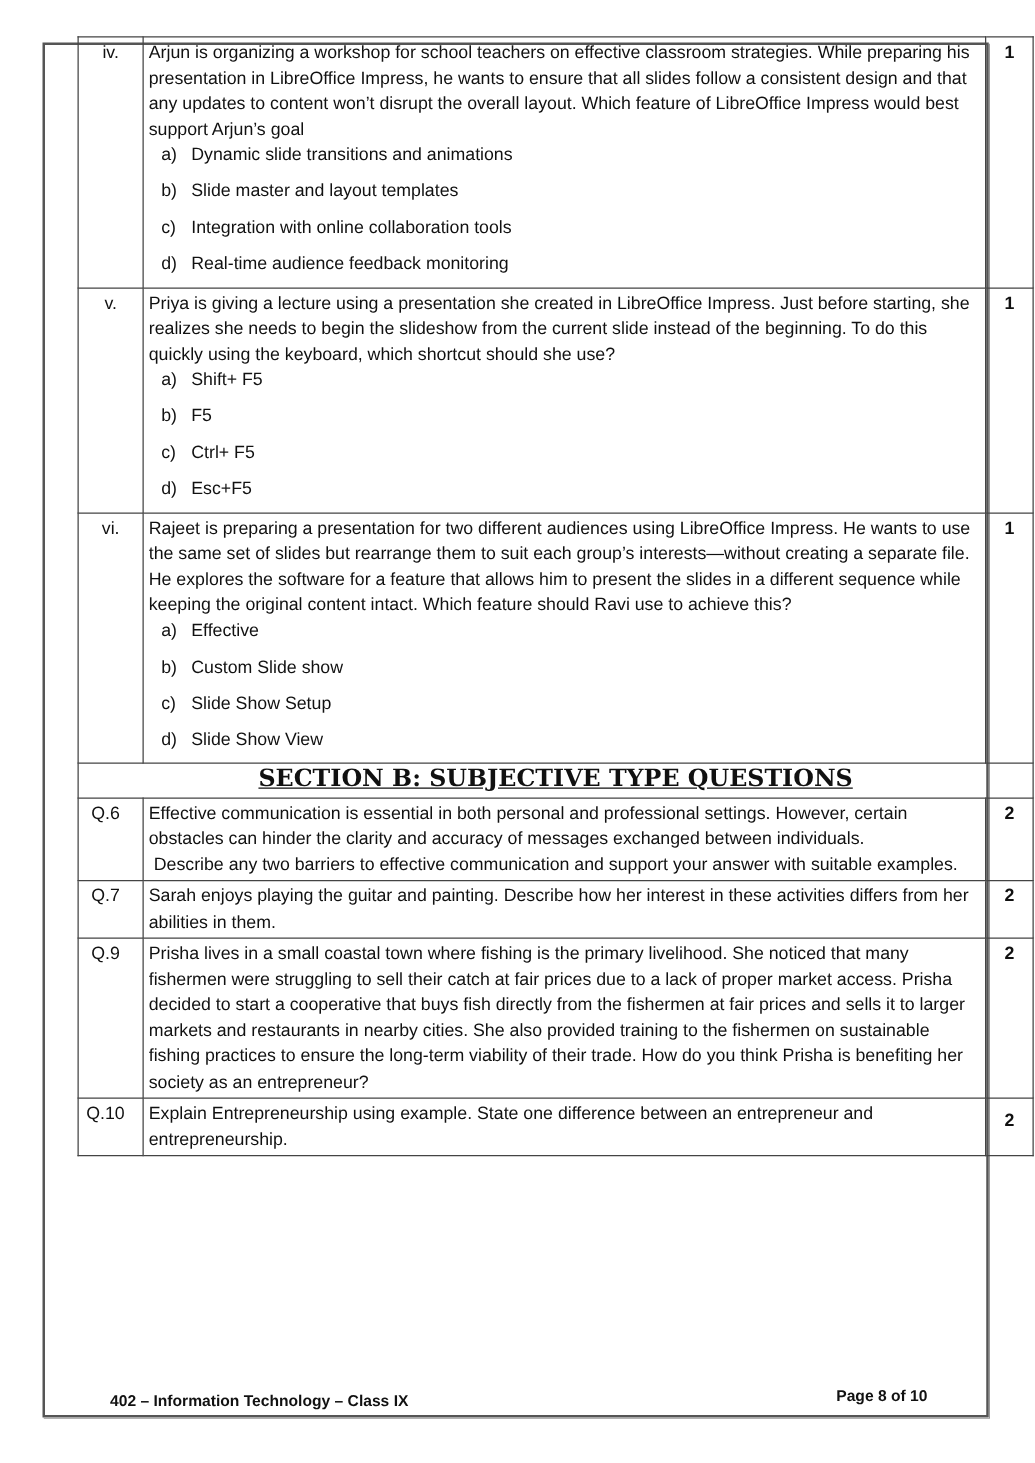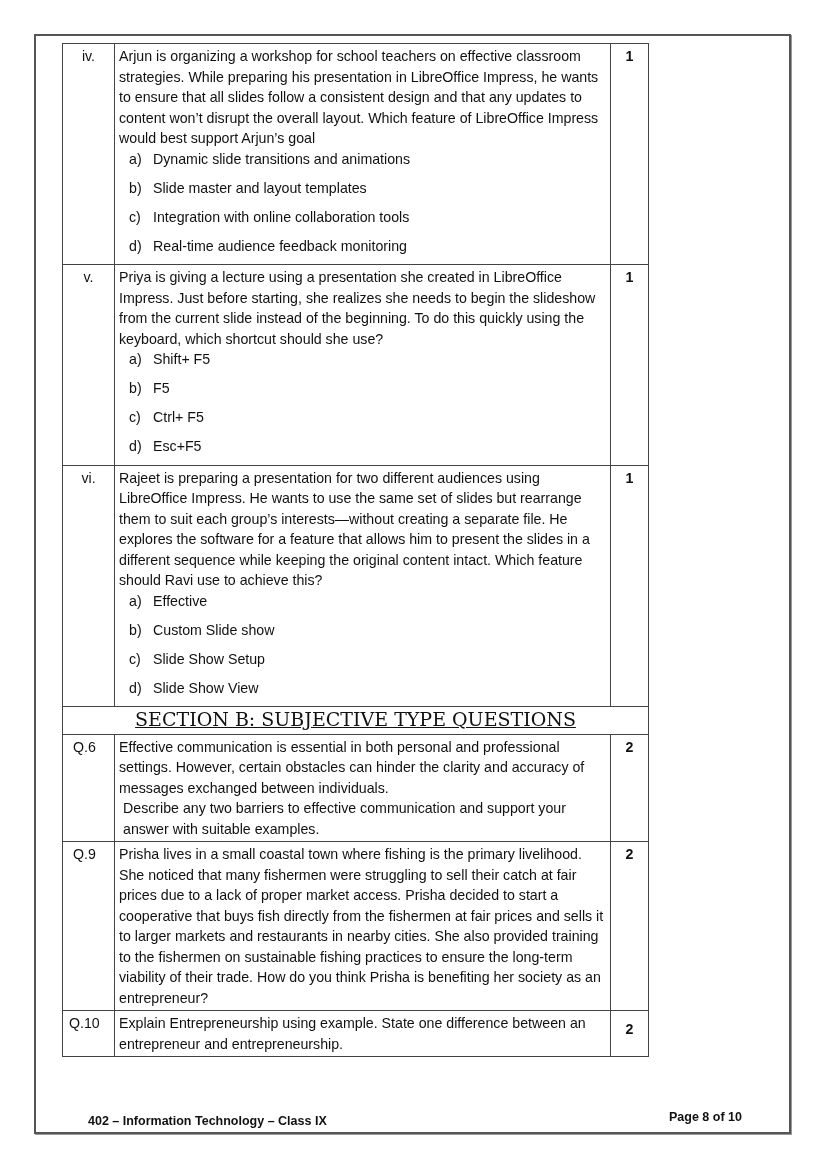--- a/index.html
+++ b/index.html
@@ -1,32 +1,32 @@
 <!DOCTYPE html>
 <html><head>
 <meta charset="utf-8">
 <style>
   html, body { margin: 0; padding: 0; background: #ffffff; }
   body { width: 828px; height: 1170px; position: relative; overflow: hidden;
          font-family: "Liberation Sans", sans-serif; color: #111; }
   .page-border { position: absolute; left: 34px; top: 34px; width: 757px; height: 1100px;
                  border: 2px solid #555; box-shadow: 1px 1px 0 #999; box-sizing: border-box; }
-  table.q { position: absolute; left: 62px; top: 43px; width: 587px; border-collapse: collapse;
+  table.q { position: absolute; left: 62px; top: 29px; width: 765px; border-collapse: collapse;
             font-size: 14.2px; line-height: 20.5px; }
   table.q td { border: 1px solid #444; vertical-align: top; padding: 2px 4px; }
   td.num { width: 37px; text-align: center; padding-top: 3px; }
   td.num.qn { text-align: left; padding-left: 10px; }
   td.marks { width: 29px; text-align: center; font-weight: bold; padding-top: 3px; }
   td.body { padding-left: 8px; padding-right: 4px; }
   .opts { margin: 0; padding: 0 0 6px 10px; list-style: none; }
   .opts li { display: flex; margin-top: 0; }
   .opts li + li { margin-top: 8.5px; }
   .opts .lbl { width: 24px; }
   .sec-row td { text-align: center; padding: 10px 0 10px; }
-  .sec-title { font-family: "DejaVu Serif", serif; font-weight: normal; font-size: 19px;
+  .sec-title { font-family: "DejaVu Serif", serif; font-weight: bold; font-size: 19px;
                text-decoration: underline; letter-spacing: 0px; }
   .instr-row td { font-weight: bold; padding: 20px 2px 1px 2px; font-size: 14.2px; line-height: 20px; }
   .footer-left { position: absolute; left: 88px; top: 1114px; font-weight: bold; font-size: 12.5px; }
   .footer-right { position: absolute; left: 669px; top: 1110px; font-weight: bold; font-size: 12.5px; }
   .q6-sub { display: block; padding-left: 4px; }
 </style>
 </head>
 <body>
 
 <div class="page-border"></div>
@@ -121,20 +121,25 @@
 
     <tr>
       <td class="num qn">Q.6</td>
       <td class="body">
         <div>Effective communication is essential in both personal and professional settings. However, certain obstacles can hinder the clarity and accuracy of messages exchanged between individuals.</div>
         <div class="q6-sub">Describe any two barriers to effective communication and support your answer with suitable examples.</div>
       </td>
       <td class="marks">2</td>
     </tr>
 
+    <tr>
+      <td class="num qn">Q.7</td>
+      <td class="body">Sarah enjoys playing the guitar and painting. Describe how her interest in these activities differs from her abilities in them.</td>
+      <td class="marks">2</td>
+    </tr>
 
 
     <tr>
       <td class="num qn">Q.9</td>
       <td class="body">Prisha lives in a small coastal town where fishing is the primary livelihood. She noticed that many fishermen were struggling to sell their catch at fair prices due to a lack of proper market access. Prisha decided to start a cooperative that buys fish directly from the fishermen at fair prices and sells it to larger markets and restaurants in nearby cities. She also provided training to the fishermen on sustainable fishing practices to ensure the long-term viability of their trade. How do you think Prisha is benefiting her society as an entrepreneur?</td>
       <td class="marks">2</td>
     </tr>
 
     <tr>
       <td class="num qn" style="padding-left:6px;height:36px;">Q.10</td>

